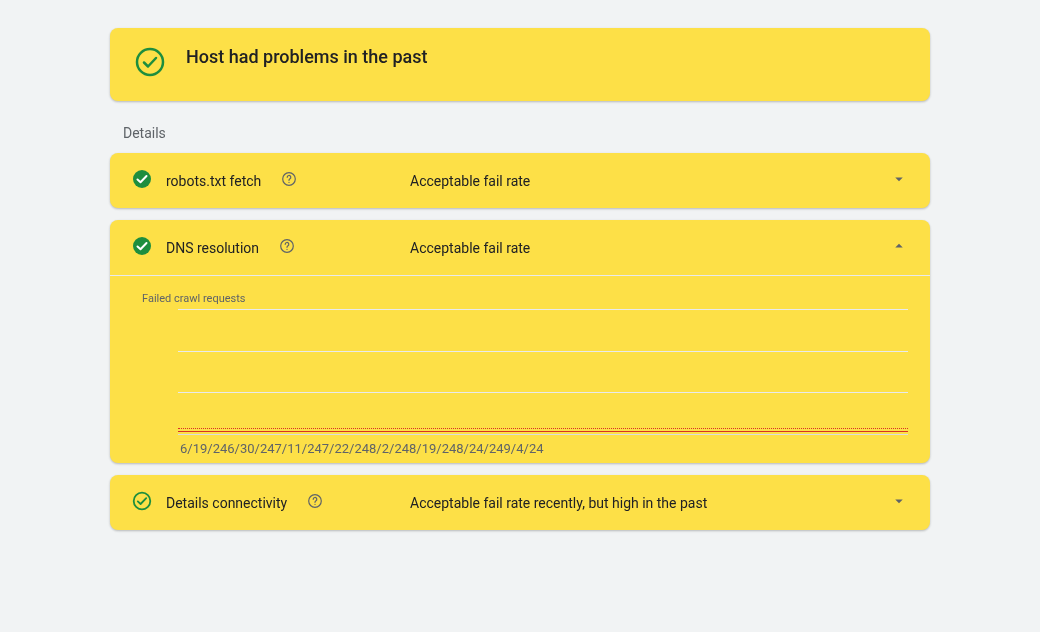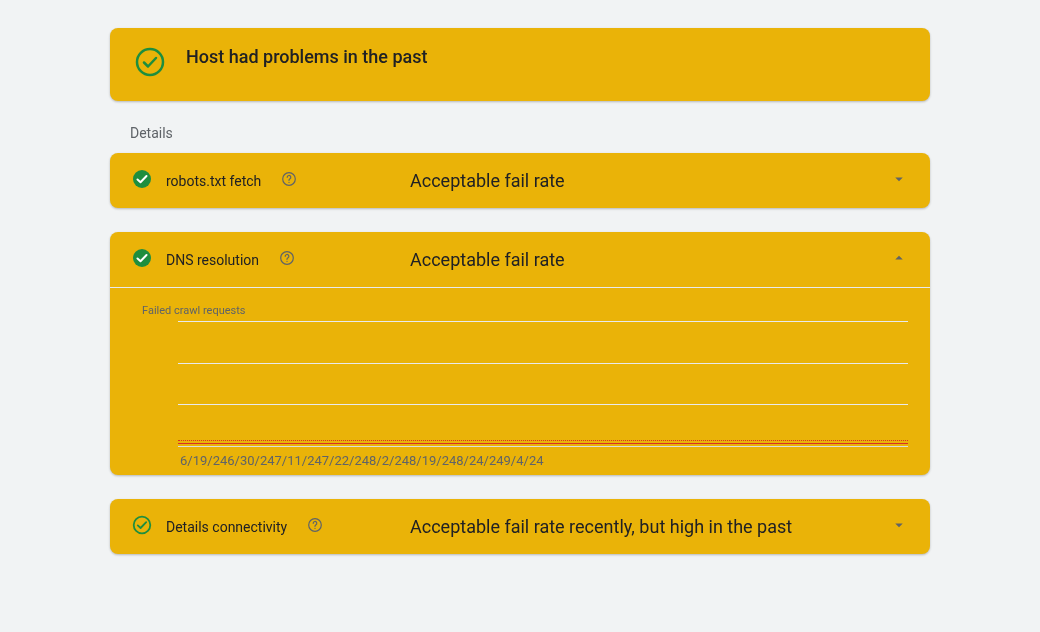--- a/index.html
+++ b/index.html
@@ -9,24 +9,24 @@
       width: 1040px;
       height: 632px;
       overflow: hidden;
       color: #202124;
       font-size: 14px;
     }
     .container {
       padding: 28px 110px 20px;
     }
     .card {
-      background: #eab308;
+      background: #fde047;
       border-radius: 8px;
       box-shadow: 0 1px 2px rgba(0,0,0,0.15), 0 1px 3px rgba(0,0,0,0.1);
-      margin-bottom: 24px;
+      margin-bottom: 12px;
     }
     .banner {
       display: flex;
       padding: 18px 24px 20px 24px;
       gap: 20px;
     }
     .banner-icon {
       flex: 0 0 auto;
     }
     .banner-body {
@@ -45,41 +45,41 @@
       line-height: 1.45;
     }
     .learn-more {
       color: #5f6368;
       text-decoration: underline;
       cursor: pointer;
     }
     .section-heading {
       font-size: 14px;
       color: #5f6368;
-      margin: 24px 0 12px 20px;
+      margin: 24px 0 12px 13px;
     }
     .row {
       display: flex;
       align-items: center;
       padding: 16px 22px;
       gap: 14px;
       cursor: pointer;
     }
     .row-title {
       display: flex;
       align-items: center;
       gap: 20px;
       width: 230px;
       flex: 0 0 auto;
       font-size: 14px;
       color: #202124;
     }
     .row-status {
       flex: 1 1 auto;
-      font-size: 18px;
+      font-size: 14px;
       color: #202124;
     }
     .chevron {
       fill: #5f6368;
     }
     .help-icon {
       stroke: #5f6368;
       fill: none;
     }
     .check-solid {

